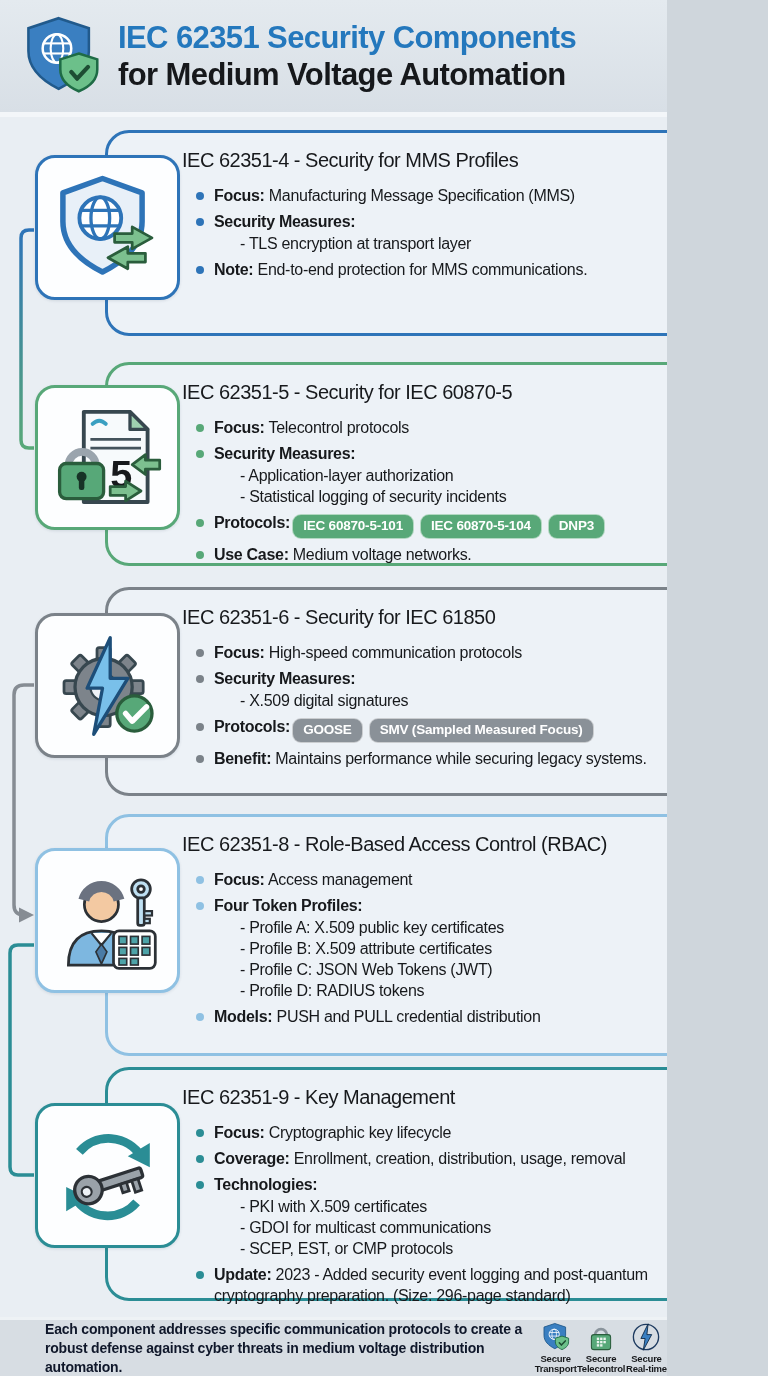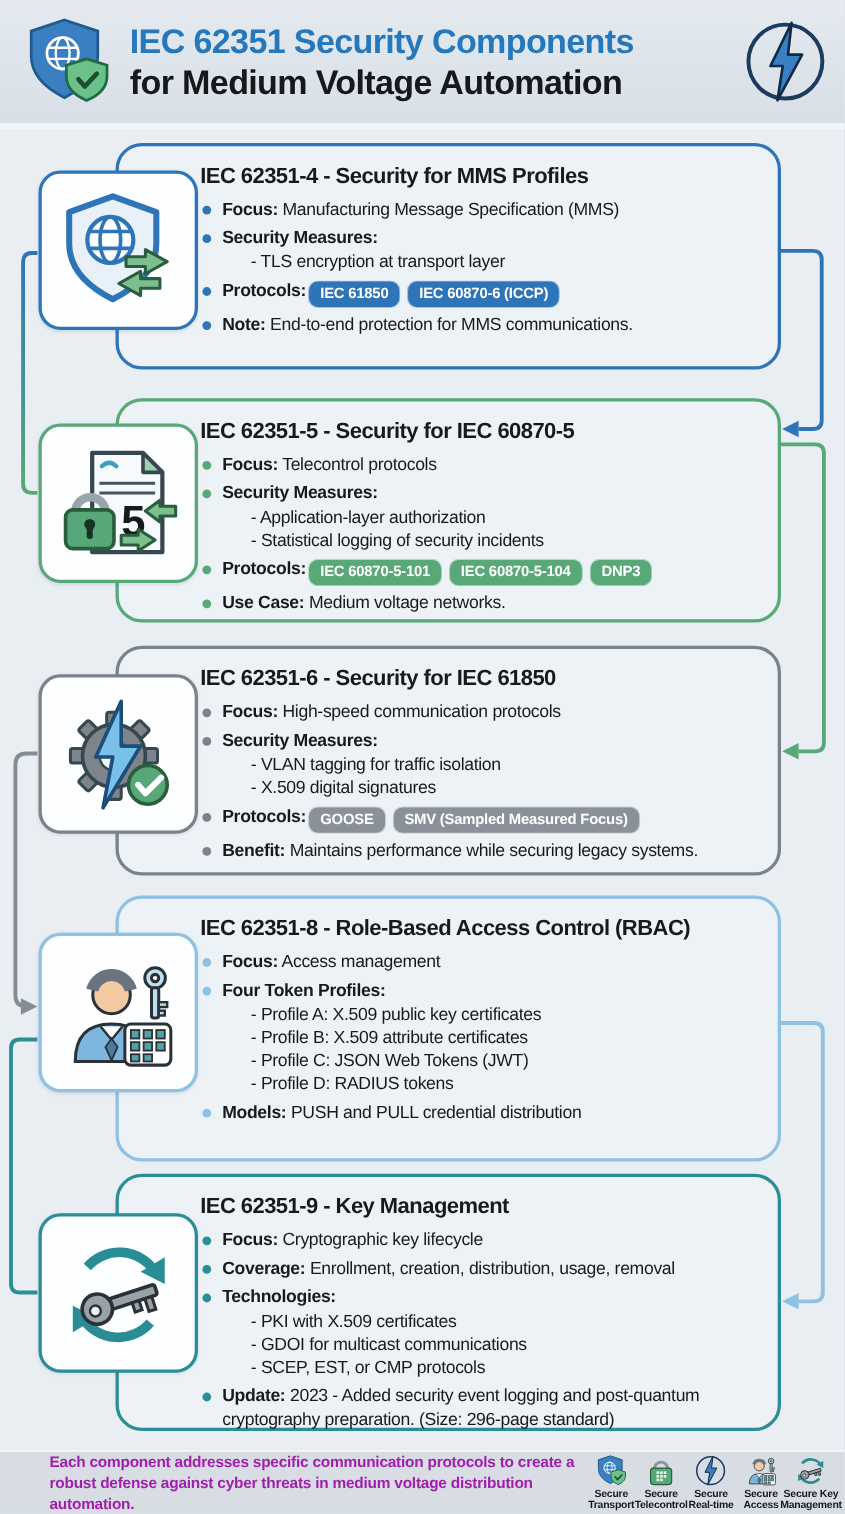--- a/index.html
+++ b/index.html
@@ -1,16 +1,16 @@
 <!DOCTYPE html>
 <html><head>
 <meta charset="utf-8">
 <style>
   html,body{margin:0;padding:0;background:#cfd6dc;}
-  .page{position:relative;width:768px;height:1376px;background:#e9eef3;overflow:hidden;
+  .page{position:relative;width:667px;height:1376px;background:#e9eef3;overflow:hidden;
         font-family:"Liberation Sans","DejaVu Sans",sans-serif;color:#17191c;}
   svg.defs{position:absolute;width:0;height:0;}
 
   
   header{position:absolute;left:0;top:0;width:768px;height:117px;box-sizing:border-box;
          background:linear-gradient(#e4eaef,#d8dfe6);border-bottom:5px solid #f3f6f9;
          display:flex;align-items:center;padding:0 14px 0 20px;gap:14px;}
   .hicon{flex:0 0 auto;}
   .titles{flex:1 1 auto;line-height:37px;letter-spacing:-0.6px;}
   .t1{font-size:31px;font-weight:bold;color:#2478bd;}
@@ -21,42 +21,42 @@
 
   
   .card{position:absolute;left:105px;width:605px;box-sizing:border-box;
         background:#edf2f7;border:3.5px solid var(--accent);border-radius:24px;
         padding:12px 14px 10px 74px;}
   .icon-box{position:absolute;left:-73px;width:145px;height:145px;box-sizing:border-box;
             background:#fdfeff;border:3.5px solid var(--accent);border-radius:20px;
             display:flex;align-items:center;justify-content:center;
             box-shadow:0 1px 3px rgba(40,60,80,.12);}
   .icon-box svg{width:110px;height:110px;}
-  .card-title{margin:2px 0 7px 0;font-size:20px;line-height:26px;font-weight:bold;
+  .card-title{margin:2px 0 7px 0;font-size:20px;line-height:26px;font-weight:normal;
               letter-spacing:-0.5px;white-space:nowrap;}
-  ul.items{list-style:none;margin:0;padding:0;}
+  ul.items{list-style:none;margin:12px;padding:0;}
   li.item{position:relative;padding-left:20px;margin-bottom:5px;font-size:16px;
           line-height:21px;letter-spacing:-0.3px;}
   li.item .dot{position:absolute;left:2px;top:6.5px;width:8px;height:8px;border-radius:50%;
                background:var(--accent);}
   .label{font-weight:bold;}
   .subs{margin-top:1px;}
   .sub{padding-left:26px;line-height:21px;}
   .sub::before{content:"-  ";}
   .badge{display:inline-block;background:var(--badge);color:#fff;font-weight:bold;
          font-size:13.5px;line-height:16px;padding:3px 10px 4px;border-radius:9px;
          margin:0 4px 0 2px;letter-spacing:-0.2px;vertical-align:-2px;
          border:1.5px solid rgba(255,255,255,.55);}
 
   
   footer{position:absolute;left:0;bottom:0;width:768px;height:59px;box-sizing:border-box;
          background:#d7dde3;border-top:3px solid #eef2f5;display:flex;align-items:center;
          padding:0 8px 0 45px;}
   .footer-text{margin:0;width:478px;font-size:14px;line-height:19px;font-weight:bold;
-               letter-spacing:-0.2px;color:#a21caf;}
+               letter-spacing:-0.2px;color:#0f172a;}
   .legend{display:flex;flex:1;justify-content:flex-start;align-items:flex-start;
           padding-left:10px;}
   .legend-item{display:flex;flex-direction:column;align-items:center;width:20%;}
   .legend-item svg{width:30px;height:30px;}
   .legend-label{font-size:9.5px;line-height:10.5px;font-weight:bold;text-align:center;
                 margin-top:2px;letter-spacing:-0.2px;}
 </style>
 </head>
 <body>
 
@@ -216,21 +216,20 @@
         <svg viewBox="0 0 100 100">
             <use href="#s-shield-exchange"></use>
           </svg>
       </div>
       <h2 class="card-title">IEC 62351-4 - Security for MMS Profiles</h2>
       <ul class="items">
           <li class="item"><span class="dot"></span><span class="label">Focus:</span><span> Manufacturing Message Specification (MMS)</span></li>
           <li class="item"><span class="dot"></span><span class="label">Security Measures:</span><div class="subs">
               <div class="sub">TLS encryption at transport layer</div>
             </div></li>
-          <li class="item"><span class="dot"></span><span class="label">Protocols:</span><span class="badge">IEC 61850</span><span class="badge">IEC 60870-6 (ICCP)</span></li>
           <li class="item"><span class="dot"></span><span class="label">Note:</span><span> End-to-end protection for MMS communications.</span></li>
         </ul>
     </section>
 
     <section class="card" style="--accent: #58a878; --badge: #58a878; top: 362px; height: 204px;">
       <div class="icon-box" style="top: 20px;">
         <svg viewBox="0 0 100 100">
             <use href="#s-doc-lock"></use>
           </svg>
       </div>
@@ -249,21 +248,20 @@
     <section class="card" style="--accent: #7b8289; --badge: #8a9198; top: 587px; height: 209px;">
       <div class="icon-box" style="top: 23px;">
         <svg viewBox="0 0 100 100">
             <use href="#s-gear-bolt"></use>
           </svg>
       </div>
       <h2 class="card-title">IEC 62351-6 - Security for IEC 61850</h2>
       <ul class="items">
           <li class="item"><span class="dot"></span><span class="label">Focus:</span><span> High-speed communication protocols</span></li>
           <li class="item"><span class="dot"></span><span class="label">Security Measures:</span><div class="subs">
-              <div class="sub">VLAN tagging for traffic isolation</div>
               <div class="sub">X.509 digital signatures</div>
             </div></li>
           <li class="item"><span class="dot"></span><span class="label">Protocols:</span><span class="badge">GOOSE</span><span class="badge">SMV (Sampled Measured Focus)</span></li>
           <li class="item"><span class="dot"></span><span class="label">Benefit:</span><span> Maintains performance while securing legacy systems.</span></li>
         </ul>
     </section>
 
     <section class="card" style="--accent: #8fc1e3; --badge: #8fc1e3; top: 814px; height: 242px;">
       <div class="icon-box" style="top: 31px;">
         <svg viewBox="0 0 100 100">

